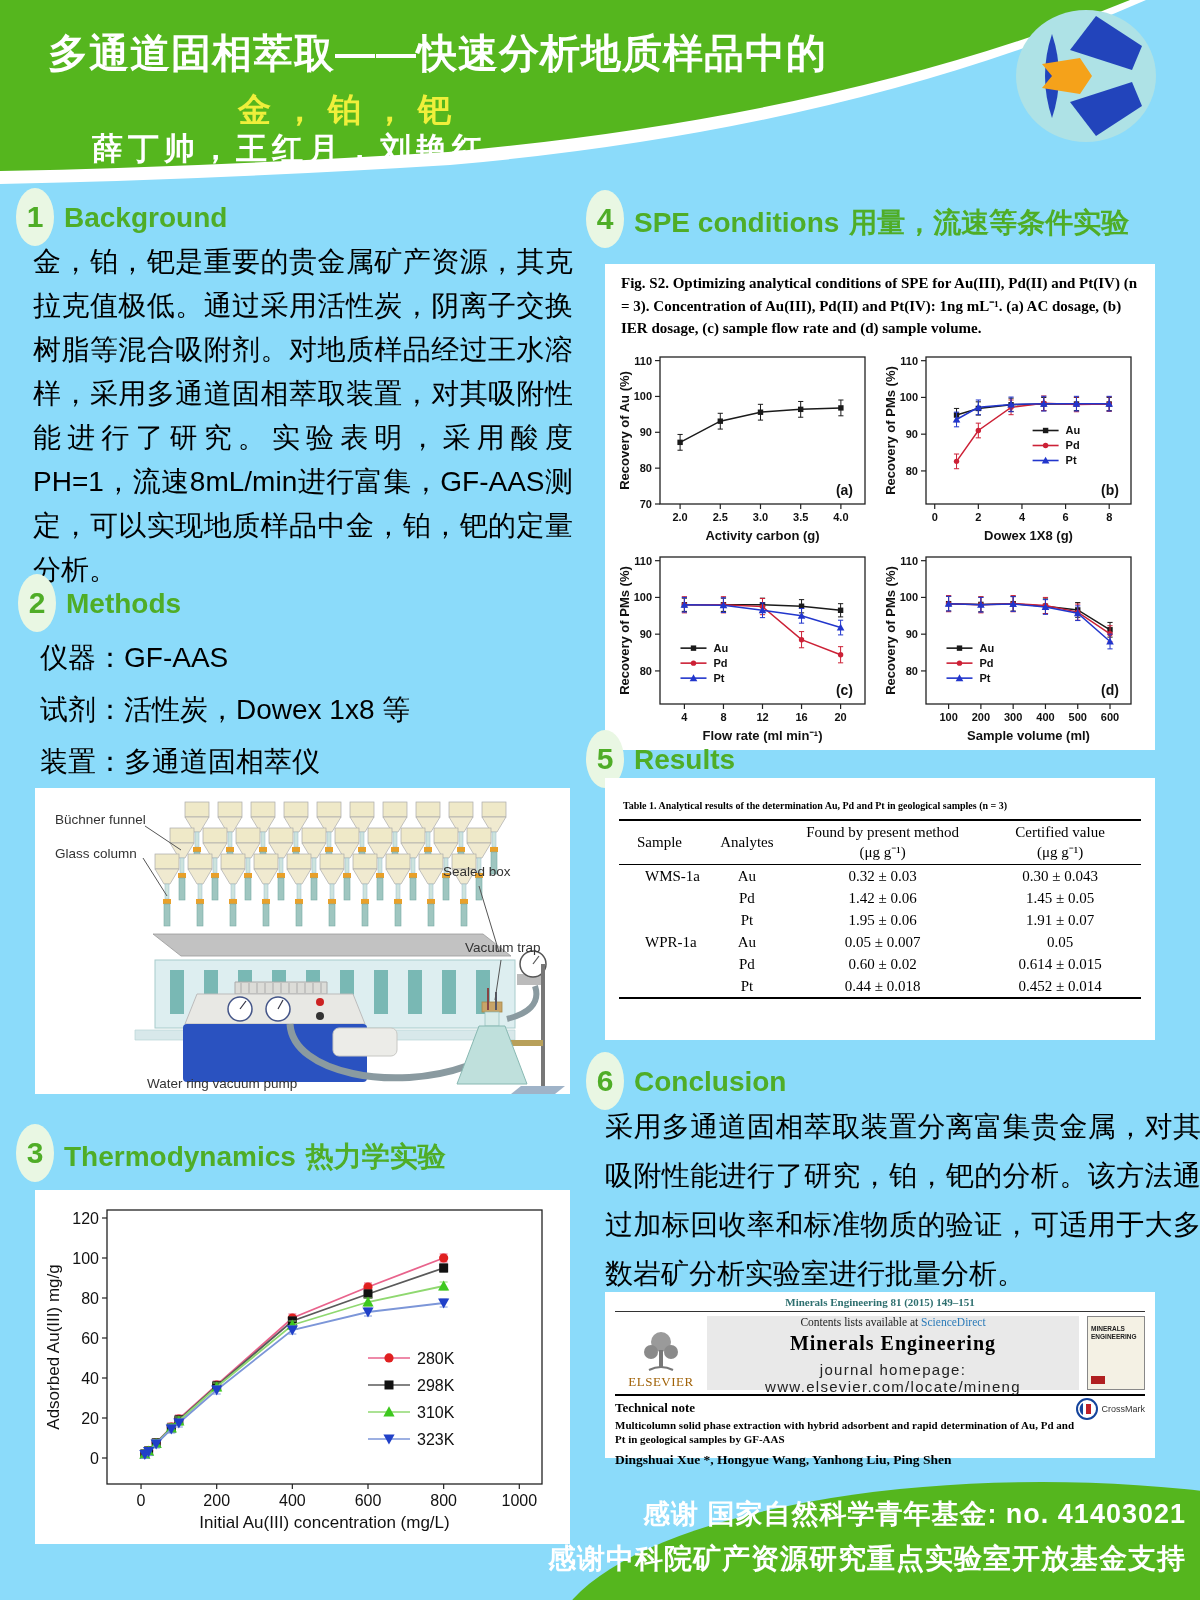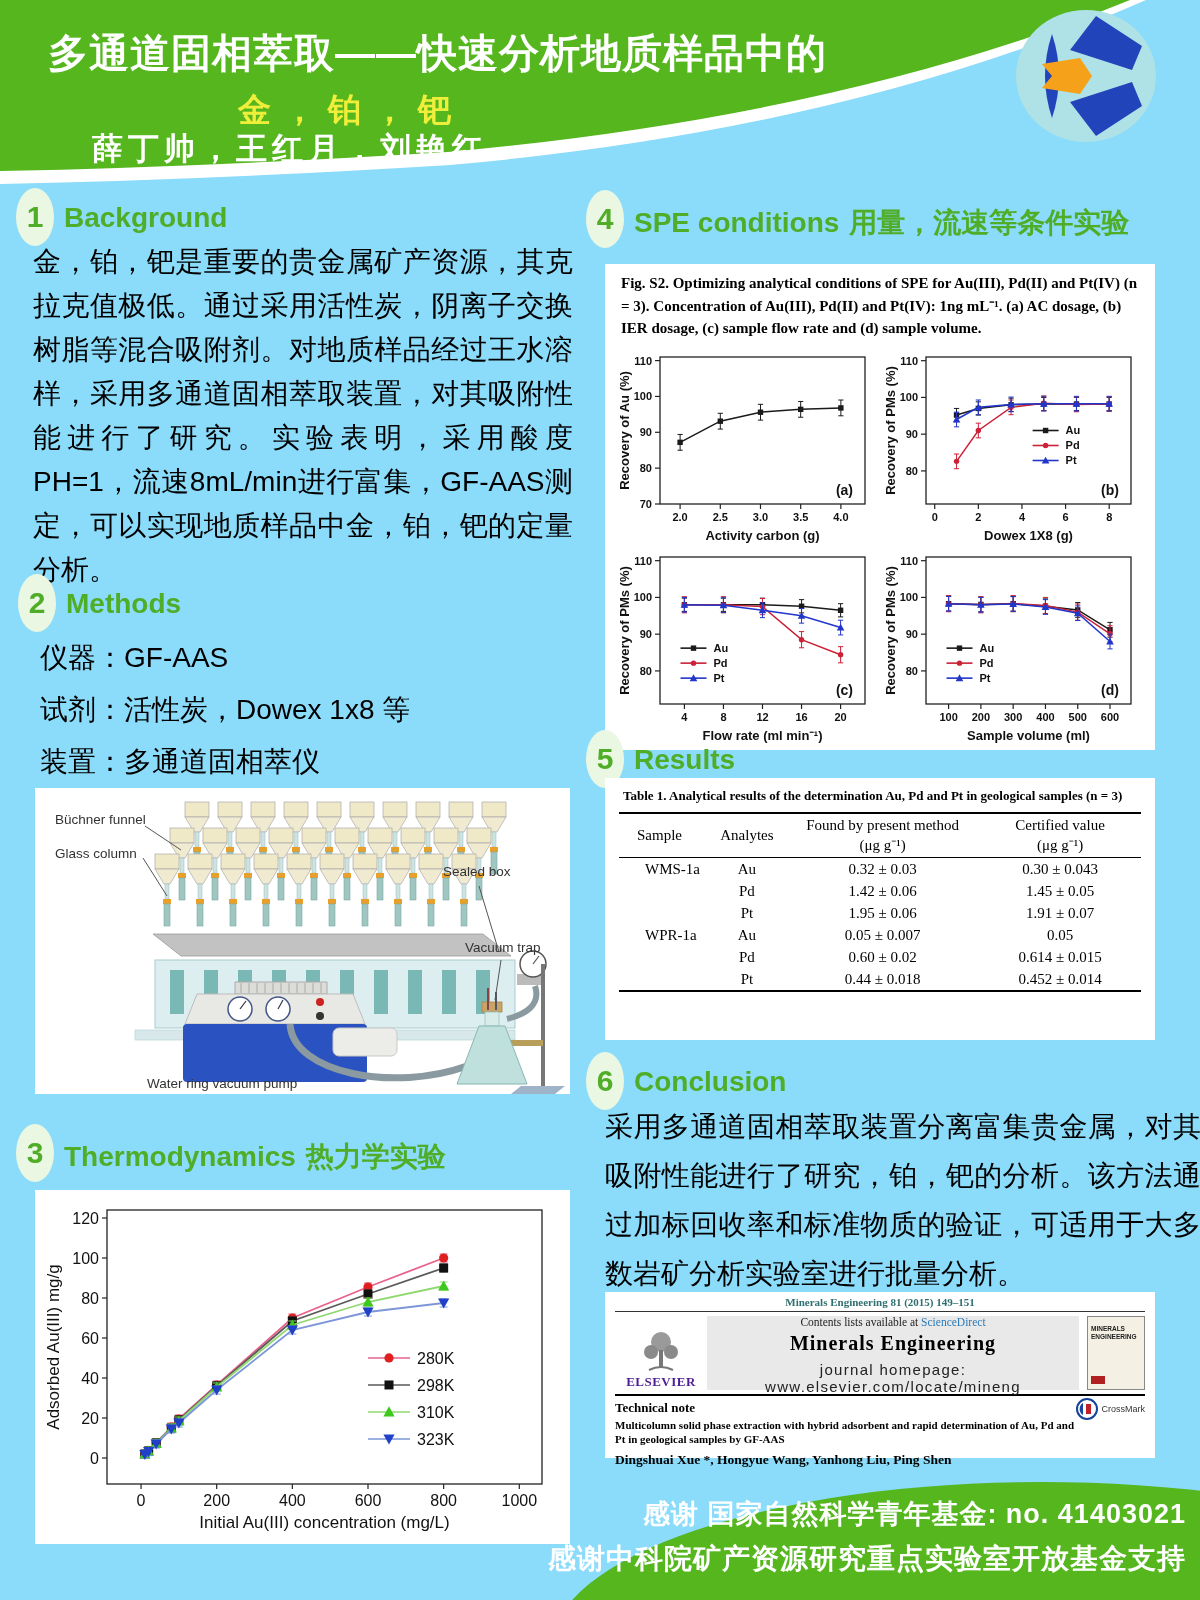--- a/index.html
+++ b/index.html
@@ -22,33 +22,33 @@
   .methods div{line-height:52px;}
   
   .card{position:absolute;background:#fff;}
   
   .app-label{position:absolute;font-size:13.5px;color:#333;white-space:nowrap;}
   
   .fig-cap{position:absolute;left:16px;top:8px;width:520px;font-family:"Liberation Serif",serif;
            font-weight:bold;font-size:15px;line-height:1.5;color:#000;}
   .chart text{font-family:"Liberation Sans",sans-serif;}
   
-  .tbl-title{font-family:"Liberation Serif",serif;font-weight:bold;font-size:13px;margin:10px 4px 8px 4px;}
+  .tbl-title{font-family:"Liberation Serif",serif;font-weight:bold;font-size:10px;margin:22px 4px 8px 4px;}
   table.results{width:100%;border-collapse:collapse;font-family:"Liberation Serif",serif;font-size:15px;
                 border-top:2.5px solid #000;border-bottom:2.5px solid #000;}
   table.results th{font-weight:normal;padding:3px 2px;border-bottom:1.5px solid #000;}
   table.results td{text-align:center;padding:2.5px 2px;}
   table.results td:first-child{text-align:left;padding-left:26px;}
   table.results th.l{text-align:left;padding-left:18px;}
   
   .j-issue{text-align:center;font-family:"Liberation Serif",serif;font-size:11px;font-weight:bold;color:#2E6F6F;margin-top:2px;}
   .j-rule1{border-top:1.5px solid #333;margin:3px 2px 4px 2px;}
   .j-banner{display:flex;align-items:stretch;height:74px;margin:0 2px;}
   .j-els{width:92px;display:flex;flex-direction:column;align-items:center;justify-content:flex-end;}
-  .j-els .els-word{color:#4c1d95;font-family:"Liberation Serif",serif;font-weight:bold;font-size:13px;letter-spacing:.5px;}
+  .j-els .els-word{color:#a16207;font-family:"Liberation Serif",serif;font-weight:normal;font-size:13px;letter-spacing:.5px;}
   .j-grey{flex:1;background:#E9E9E9;text-align:center;}
   .j-grey .l1{font-family:"Liberation Serif",serif;font-size:11.5px;color:#222;}
   .j-grey .l1 .sd{color:#2A7AB8;}
   .j-grey .l2{font-family:"Liberation Serif",serif;font-size:20px;font-weight:600;letter-spacing:1px;margin-top:4px;}
   .j-grey .l3{font-size:15px;letter-spacing:1.3px;margin-top:6px;color:#222;}
   .j-cover{width:56px;margin-left:8px;border:1px solid #888;background:#F4F1E4;position:relative;}
   .j-cover .cv-t{font-size:6.5px;font-weight:bold;color:#222;padding:8px 3px 0 3px;line-height:1.2;}
   .j-cover .cv-bar{position:absolute;left:3px;bottom:5px;width:14px;height:8px;background:#B02020;}
   .j-rule2{border-top:2.5px solid #000;margin:4px 2px;}
   .j-note{font-family:"Liberation Serif",serif;font-weight:bold;font-size:13px;margin:3px 2px;}

